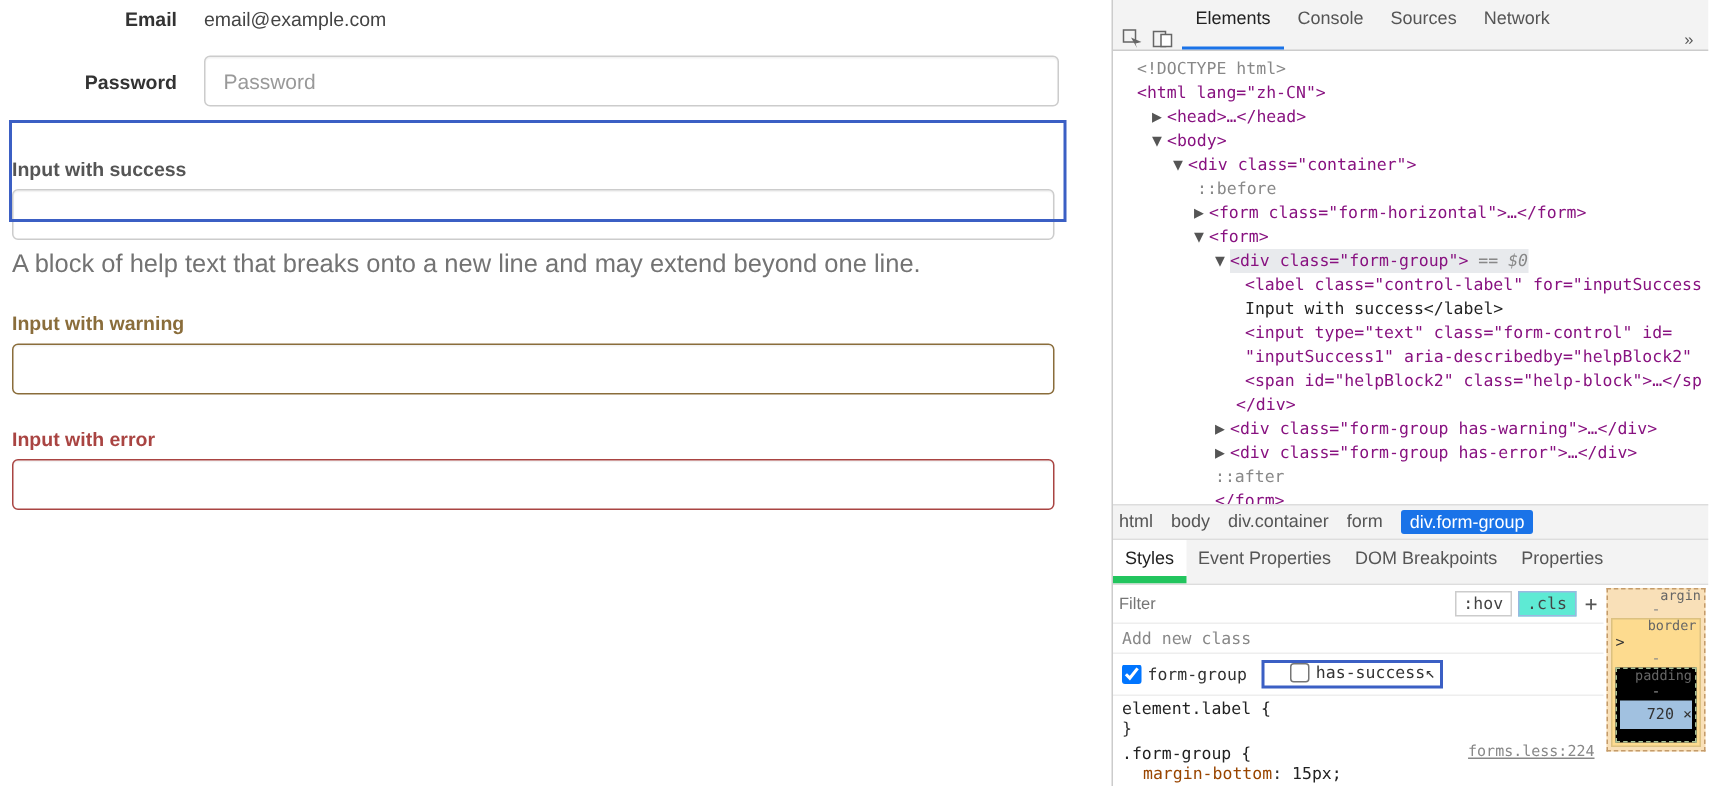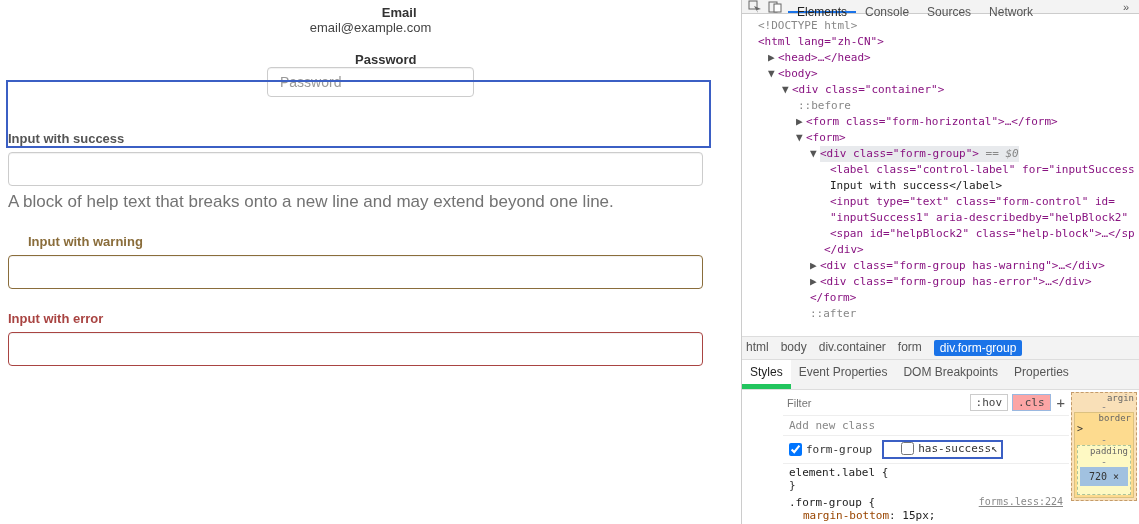--- a/index.html
+++ b/index.html
@@ -1,45 +1,45 @@
 <!DOCTYPE html>
 <html><head>
 <meta charset="utf-8">
 <style>
 * { box-sizing: border-box; margin: 0; padding: 0; }
 body { font-family: Arial, sans-serif; font-size: 13px; color: #333; background: #fff; width: 1139px; height: 524px; overflow: hidden; }
 .main-layout { display: flex; height: 524px; }
 .page-left { flex: 1; padding: 0 8px; position: relative; }
 .devtools { width: 398px; border-left: 1px solid #ccc; background: #fff; display: flex; flex-direction: column; font-family: Menlo, Consolas, monospace; font-size: 11px; }
 
-.form-row { display: flex; align-items: center; padding: 5px 0 12px 0; flex-direction: column; }
+.form-row { display: flex; align-items: center; padding: 5px 0 12px 0; }
 .form-row .lbl { width: 110px; text-align: right; font-weight: 700; color: #333; font-size: 13px; margin-right: 18px; }
 .form-row .val { flex: 1; font-size: 13px; color: #444; }
 
 .password-input { flex: 1; max-width: 570px; height: 34px; border: 1px solid #ccc; border-radius: 4px; padding: 6px 12px; font-size: 14px; color: #555; background: #fff; box-shadow: inset 0 1px 1px rgba(0,0,0,.06); }
 .password-input::placeholder { color: #999; }
 
 .fg { margin-top: 22px; }
 .fg .ctl-label { display: block; font-weight: 700; font-size: 13px; margin-bottom: 6px; }
 .fg input { width: 695px; height: 34px; border: 1px solid #ccc; border-radius: 4px; background: #fff; padding: 6px 12px; box-shadow: inset 0 1px 1px rgba(0,0,0,.06); }
 
 .highlight-box { position: absolute; border: 2px solid #3b5fc4; pointer-events: none; }
 .hl-group { left: 6px; top: 80px; width: 705px; height: 68px; }
 
 .success .ctl-label { color: #555; }
 .help-block { display: block; margin-top: 6px; color: #737373; font-size: 17px; }
 
-.warning .ctl-label { color: #8a6d3b; margin-left: 20px; }
+.warning .ctl-label { color: #8a6d3b; }
 .warning input { border-color: #8a6d3b; }
 
 .error .ctl-label { color: #a94442; }
 .error input { border-color: #a94442; }
 
 
-.dt-top { display: flex; align-items: center; height: 14px; border-bottom: 1px solid #ccc; background: #f3f3f3; }
+.dt-top { display: flex; align-items: flex-end; height: 34px; border-bottom: 1px solid #ccc; background: #f3f3f3; }
 .dt-iconbox { padding: 0 6px; color: #555; display: flex; gap: 6px; align-items: center; }
 .dt-tabs { display: flex; height: 100%; }
 .dt-tab { padding: 5px 9px; color: #555; font-family: Arial; font-size: 12px; }
 .dt-tab.active { border-bottom: 2px solid #1a73e8; color: #222; }
 .dt-more { margin-left: auto; padding: 0 10px; color: #555; font-family: Arial; }
 
 
 .dt-elements { flex: 1; overflow: auto; padding: 4px 0 6px 6px; line-height: 16px; color: #222; white-space: nowrap; }
 .tag { color: #881280; }
 .ln { padding-left: 0; }
@@ -51,46 +51,46 @@
 .dt-crumbs { border-top: 1px solid #ddd; background: #f3f3f3; padding: 3px 4px; font-family: Arial; font-size: 12px; display: flex; gap: 12px; }
 .crumb { color: #555; }
 .crumb.sel { background: #1a73e8; color: #fff; padding: 1px 6px; border-radius: 2px; }
 
 
 .dt-styles-head { display: flex; border-top: 1px solid #ddd; background: #f3f3f3; font-family: Arial; font-size: 12px; }
 .sh-tab { padding: 5px 8px; color: #555; }
 .sh-tab.active { background: #fff; border-bottom: 5px solid #22c55e; color: #222; }
 
 .dt-styles-body { display: flex; border-top: 1px solid #ddd; }
-.dt-styles-left { flex: 1; font-family: Menlo, Consolas, monospace; font-size: 11px; margin-left: 41px; }
+.dt-styles-left { flex: 1; font-family: Menlo, Consolas, monospace; font-size: 11px; }
 .filter-row { display: flex; align-items: center; height: 26px; border-bottom: 1px solid #eee; padding: 0 4px; }
 .filter-row .filt { flex: 1; border: none; font-size: 11px; color: #888; }
 .filter-row .hov, .filter-row .cls { border: 1px solid #ccc; padding: 1px 5px; margin-left: 4px; font-size: 11px; color: #444; background: #fff; cursor: pointer; }
-.filter-row .cls { background: #fca5a5; border-color: #9ab8e0; }
+.filter-row .cls { background: #5eead4; border-color: #9ab8e0; }
 .filter-row .plus { margin-left: 6px; color: #555; font-size: 14px; }
 
 .addclass { border-bottom: 1px solid #eee; padding: 3px 6px; color: #888; }
 .chkrow { padding: 4px 6px; display: flex; gap: 10px; align-items: center; border-bottom: 1px solid #eee; }
 .chkrow label { display: flex; align-items: center; gap: 4px; }
 .chk-hl { border: 2px solid #3b5fc4; padding: 0 3px 2px 17px; display: inline-flex; align-items: center; gap: 4px; }
 .cursor-icon { font-size: 11px; margin-left: -4px; }
 
 .ruleblock { padding: 2px 6px; }
 .ruleblock .rlink { float: right; color: #888; text-decoration: underline; font-size: 10px; }
 .ruleblock .sel { color: #222; }
 .ruleblock .prop { padding-left: 14px; }
 .ruleblock .pn { color: #994500; }
 .ruleblock .pv { color: #222; }
 
 
 .dt-boxmodel { width: 70px; font-size: 10px; padding: 2px; }
 .bm-margin { border: 1px dashed #c49b6a; background: #f9e0b8; padding: 8px 2px 2px 2px; position: relative; }
 .bm-border { border: 1px solid #dcc180; background: #fddb8f; padding: 10px 2px 2px 2px; position: relative; }
-.bm-padding { border: 1px dashed #aac49a; background: #fef9c3; padding: 10px 2px 8px 2px; position: relative; }
-.bm-content { background: #a1c1e0; text-align: center; padding: 4px 0; color: #333; }
+.bm-padding { border: 1px dashed #aac49a; background: #000000; padding: 10px 2px 8px 2px; position: relative; }
+.bm-content { background: #a1c1e0; text-align: right; padding: 4px 0; color: #333; }
 .bm-lbl { position: absolute; top: 0; right: 2px; font-size: 9px; color: #666; }
 .bm-dash { color: #888; }
 
 svg { display: block; }
 </style>
 </head>
 <body>
 
 <div class="main-layout">
   <div class="page-left">
@@ -162,22 +162,22 @@
       <div class="ln" style="padding-left:48px"><span class="arrow">▼</span><span class="tag">&lt;form&gt;</span></div>
       <div class="ln" style="padding-left:62px"><span class="arrow">▼</span><span class="sel-line"><span class="tag">&lt;div class="form-group"&gt;</span><span class="eq0"> == $0</span></span></div>
       <div class="ln" style="padding-left:82px"><span class="tag">&lt;label class="control-label" for="inputSuccess</span></div>
       <div class="ln" style="padding-left:82px"><span>Input with success&lt;/label&gt;</span></div>
       <div class="ln" style="padding-left:82px"><span class="tag">&lt;input type="text" class="form-control" id=</span></div>
       <div class="ln" style="padding-left:82px"><span class="tag">"inputSuccess1" aria-describedby="helpBlock2"</span></div>
       <div class="ln" style="padding-left:82px"><span class="tag">&lt;span id="helpBlock2" class="help-block"&gt;…&lt;/sp</span></div>
       <div class="ln" style="padding-left:76px"><span class="tag">&lt;/div&gt;</span></div>
       <div class="ln" style="padding-left:62px"><span class="arrow">▶</span><span class="tag">&lt;div class="form-group has-warning"&gt;…&lt;/div&gt;</span></div>
       <div class="ln" style="padding-left:62px"><span class="arrow">▶</span><span class="tag">&lt;div class="form-group has-error"&gt;…&lt;/div&gt;</span></div>
+      <div class="ln" style="padding-left:62px;color:#888">::after</div>
       <div class="ln" style="padding-left:62px"><span class="tag">&lt;/form&gt;</span></div>
-      <div class="ln" style="padding-left:62px;color:#888">::after</div>
     </div>
 
     <div class="dt-crumbs">
       <span class="crumb">html</span>
       <span class="crumb">body</span>
       <span class="crumb">div.container</span>
       <span class="crumb">form</span>
       <span class="crumb sel">div.form-group</span>
     </div>
 

